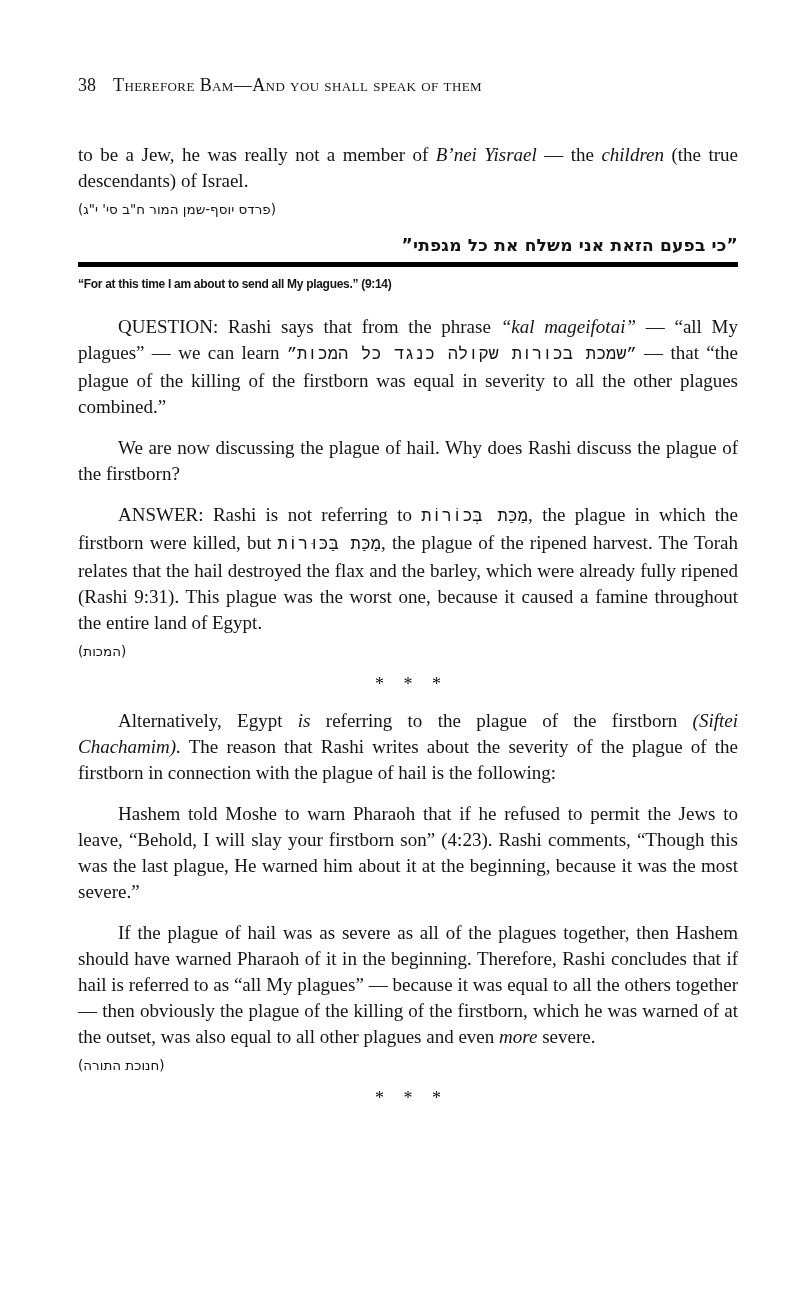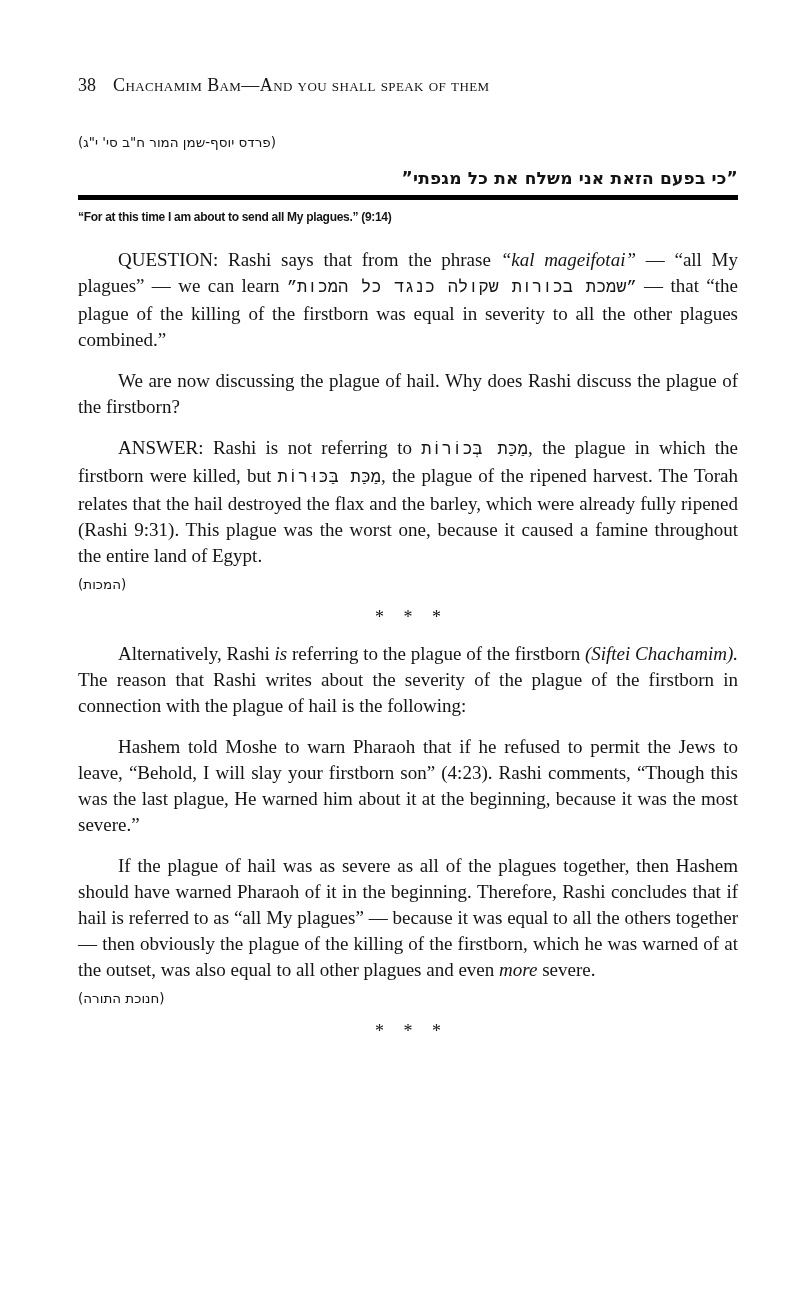--- a/index.html
+++ b/index.html
@@ -89,40 +89,41 @@
     word-spacing: 15px;
     margin: 0 0 14px 0;
   }
 </style>
 </head>
 <body>
 
 <main class="page">
 
   <header class="running-header">
-    <span class="pgnum">38</span><span class="rtitle">Chachamim Bam—And you shall speak of them</span>
+    <span class="pgnum">38</span><span class="rtitle">Therefore Bam—And you shall speak of them</span>
   </header>
 
+  <p class="para no-indent"><span>to be a Jew, he was really not a member of </span><span class="it">B’nei Yisrael</span><span> — the </span><span class="it">children</span><span> (the true descendants) of Israel.</span></p>
   <div class="citation">(פרדס יוסף-שמן המור ח"ב סי' י"ג)</div>
 
   <section class="verse-heading">
     <div class="heb-title">”כי בפעם הזאת אני משלח את כל מגפתי”</div>
     <div class="heading-rule"></div>
     <div class="eng-title">“For at this time I am about to send all My plagues.” (9:14)</div>
   </section>
 
   <p class="para"><span>QUESTION: Rashi says that from the phrase </span><span class="it">“kal mageifotai”</span><span> — “all My plagues” — we can learn </span><span class="heb" dir="rtl">”שמכת בכורות שקולה כנגד כל המכות”</span><span> — that “the plague of the killing of the firstborn was equal in severity to all the other plagues combined.”</span></p>
 
   <p class="para"><span>We are now discussing the plague of hail. Why does Rashi discuss the plague of the firstborn?</span></p>
 
   <p class="para"><span>ANSWER: Rashi is not referring to </span><span class="heb" dir="rtl">מַכַּת בְּכוֹרוֹת</span><span>, the plague in which the firstborn were killed, but </span><span class="heb" dir="rtl">מַכַּת בַּכּוּרוֹת</span><span>, the plague of the ripened harvest. The Torah relates that the hail destroyed the flax and the barley, which were already fully ripened (Rashi 9:31). This plague was the worst one, because it caused a famine throughout the entire land of Egypt.</span></p>
   <div class="citation">(המכות)</div>
   <div class="separator">* * *</div>
 
-  <p class="para"><span>Alternatively, Rashi </span><span class="it">is</span><span> referring to the plague of the firstborn </span><span class="it">(Siftei Chachamim).</span><span> The reason that Rashi writes about the severity of the plague of the firstborn in connection with the plague of hail is the following:</span></p>
+  <p class="para"><span>Alternatively, Egypt </span><span class="it">is</span><span> referring to the plague of the firstborn </span><span class="it">(Siftei Chachamim).</span><span> The reason that Rashi writes about the severity of the plague of the firstborn in connection with the plague of hail is the following:</span></p>
 
   <p class="para"><span>Hashem told Moshe to warn Pharaoh that if he refused to permit the Jews to leave, “Behold, I will slay your firstborn son” (4:23). Rashi comments, “Though this was the last plague, He warned him about it at the beginning, because it was the most severe.”</span></p>
 
   <p class="para"><span>If the plague of hail was as severe as all of the plagues together, then Hashem should have warned Pharaoh of it in the beginning. Therefore, Rashi concludes that if hail is referred to as “all My plagues” — because it was equal to all the others together — then obviously the plague of the killing of the firstborn, which he was warned of at the outset, was also equal to all other plagues and even </span><span class="it">more</span><span> severe.</span></p>
   <div class="citation">(חנוכת התורה)</div>
   <div class="separator">* * *</div>
 
 </main>
 
 </body></html>

